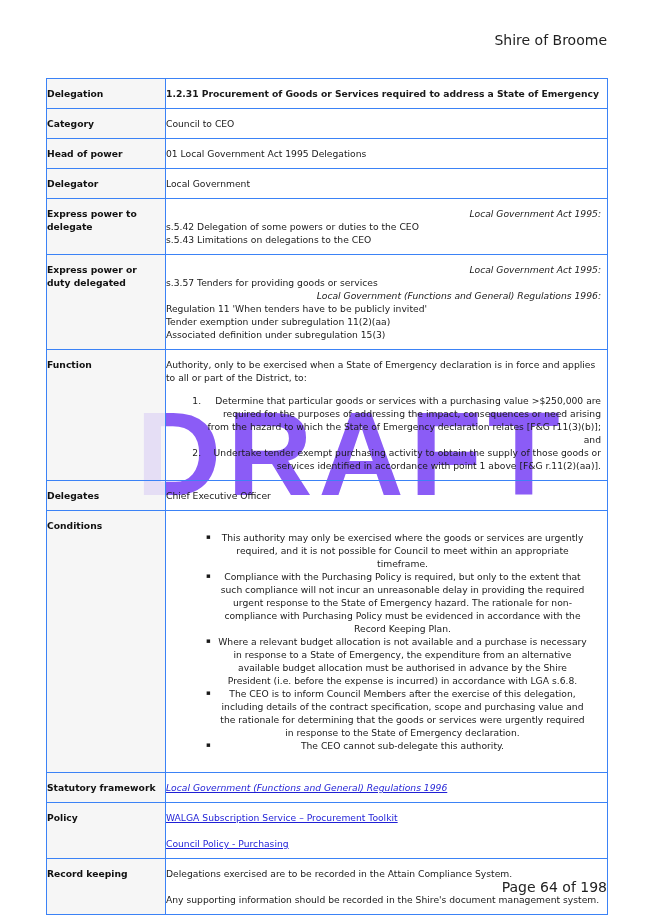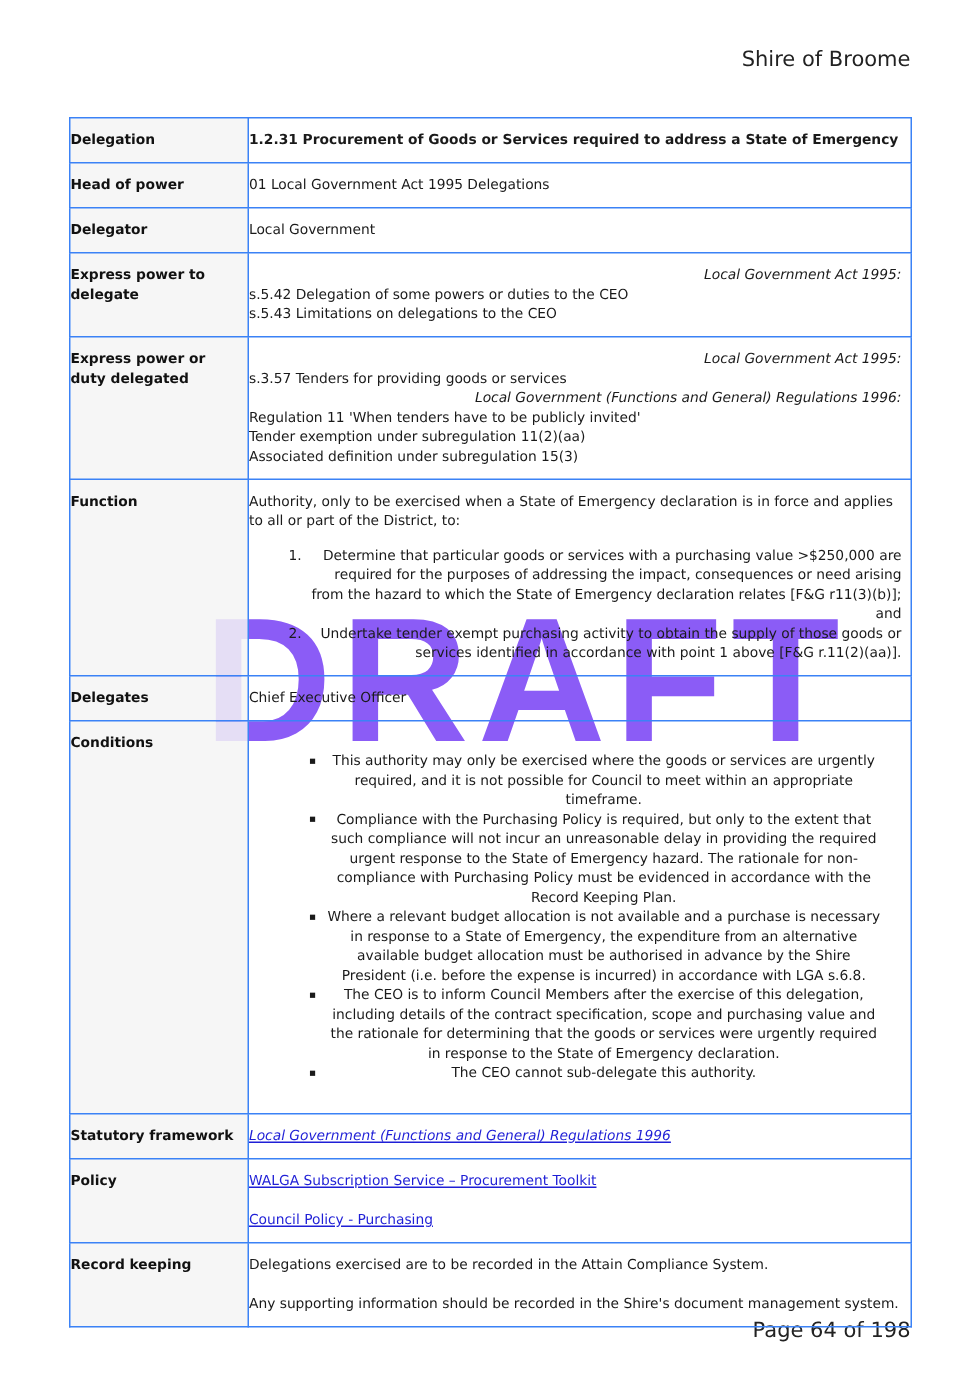--- a/index.html
+++ b/index.html
@@ -111,20 +111,24 @@
 
 <div class="watermark">DRAFT</div>
 
 <table class="deleg">
   <tbody>
       <tr class="r-title">
     <td class="label">Delegation</td>
     <td class="value title-value">1.2.31 Procurement of Goods or Services required to address a State of Emergency</td>
   </tr>
   <tr>
+    <td class="label">Category</td>
+    <td class="value">Council to CEO</td>
+  </tr>
+  <tr>
     <td class="label">Head of power</td>
     <td class="value">01 Local Government Act 1995 Delegations</td>
   </tr>
   <tr>
     <td class="label">Delegator</td>
     <td class="value">Local Government</td>
   </tr>
   <tr>
     <td class="label">Express power to delegate</td>
     <td class="value">

